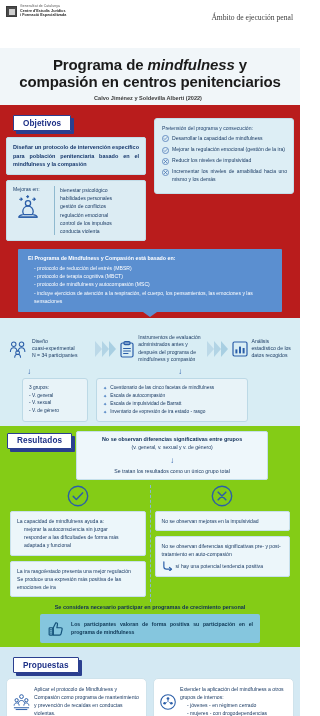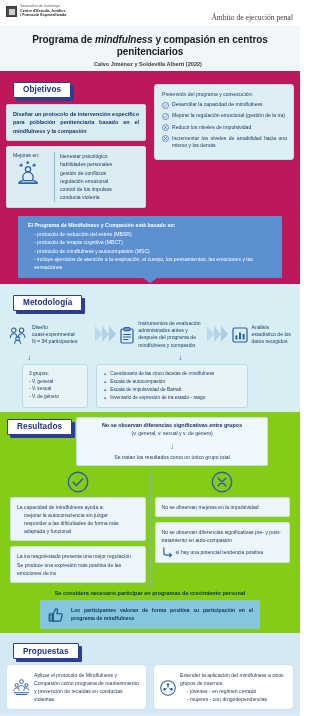--- a/index.html
+++ b/index.html
@@ -11,21 +11,21 @@
   }
   .poster {
     position: relative;
     width: 300px; height: 716px;
     background: #dcecf4;
   }
 
   
   .topbar {
     position: relative;
-    height: 26px;
+    height: 48px;
     background: #ffffff;
     padding: 5px 6px 0 6px;
   }
   .logo { display: flex; align-items: flex-start; gap: 3px; }
   .logo-mark {
     width: 11px; height: 11px;
     background: #4a4a4a;
     border: 1px solid #3a3a3a;
     flex: none;
     margin-top: 1px;
@@ -47,21 +47,21 @@
     font-size: 7.6px; color: #3d3d3d;
   }
 
   
   .titleband {
     background: #f1f6f9;
     padding: 8px 12px 4px 12px;
     text-align: center;
   }
   .title {
-    font-size: 10px; font-weight: bold; color: #1b1b1b;
+    font-size: 15px; font-weight: bold; color: #1b1b1b;
     line-height: 1.16; letter-spacing: -.1px;
   }
   .title em { font-style: italic; }
   .authors {
     margin-top: 4px;
     text-align: center;
     font-size: 5.6px; color: #3a3a3a; font-weight: bold;
     padding-right: 4px;
   }
   .authorsline { text-align: center; }
@@ -80,21 +80,21 @@
     border: 1.2px solid #2b3f8f;
     color: #1c2f86;
     font-weight: bold; font-size: 8.2px;
     padding: 2.5px 9px 2.5px 9px;
     border-radius: 1px;
     letter-spacing: .1px;
   }
 
   
   .band { padding: 6px 6px 8px 6px; }
-  .band-obj { background: #be185d; padding-top: 7px; padding-bottom: 6px; }
+  .band-obj { background: #b91c1c; padding-top: 7px; padding-bottom: 6px; }
   .band-met { background: #d8edf4; padding-top: 7px; padding-bottom: 4px; }
   .band-res { background: #84cc16; padding-top: 7px; padding-bottom: 4px; }
   .band-pro { background: #d4e9f3; padding-top: 7px; padding-bottom: 4px; }
 
   .cols2 { display: flex; gap: 8px; }
   .col { flex: 1; }
 
   .card {
     background: #e8f3f8;
     border: .7px solid #bcd9e6;
@@ -363,23 +363,20 @@
     <div class="progbox">
       <div class="prog-title">El Programa de Mindfulness y Compasión está basado en:</div>
       <div class="prog-line">- protocolo de reducción del estrés (MBSR)</div>
       <div class="prog-line">- protocolo de terapia cognitiva (MBCT)</div>
       <div class="prog-line">- protocolo de mindfulness y autocompasión (MSC)</div>
       <div class="prog-line">- incluye ejercicios de atención a la respiración, el cuerpo, los pensamientos, las emociones y las sensaciones</div>
     </div>
   </div>
 
   <div class="band band-met">
-    <div class="tag-wrap">
-      <div class="tag">Metodología</div>
-    </div>
 
     <div class="flow">
       <div class="flow-step flow-s1">
         <span>
           <svg class="icon" width="19" height="18" viewBox="0 0 22 20">
             <circle cx="5.5" cy="4.5" r="2.6" fill="none" stroke="#2b5ea8" stroke-width="1.2"></circle>
             <path d="M1.6 13.5 c0-3 1.8-5 3.9-5 s3.9 2 3.9 5" fill="none" stroke="#2b5ea8" stroke-width="1.2"></path>
             <circle cx="14.5" cy="4.5" r="2.6" fill="none" stroke="#2b5ea8" stroke-width="1.2"></circle>
             <path d="M10.6 13.5 c0-3 1.8-5 3.9-5 s3.9 2 3.9 5" fill="none" stroke="#2b5ea8" stroke-width="1.2"></path>
             <circle cx="10" cy="14.2" r="2.2" fill="none" stroke="#2b5ea8" stroke-width="1.2"></circle>

